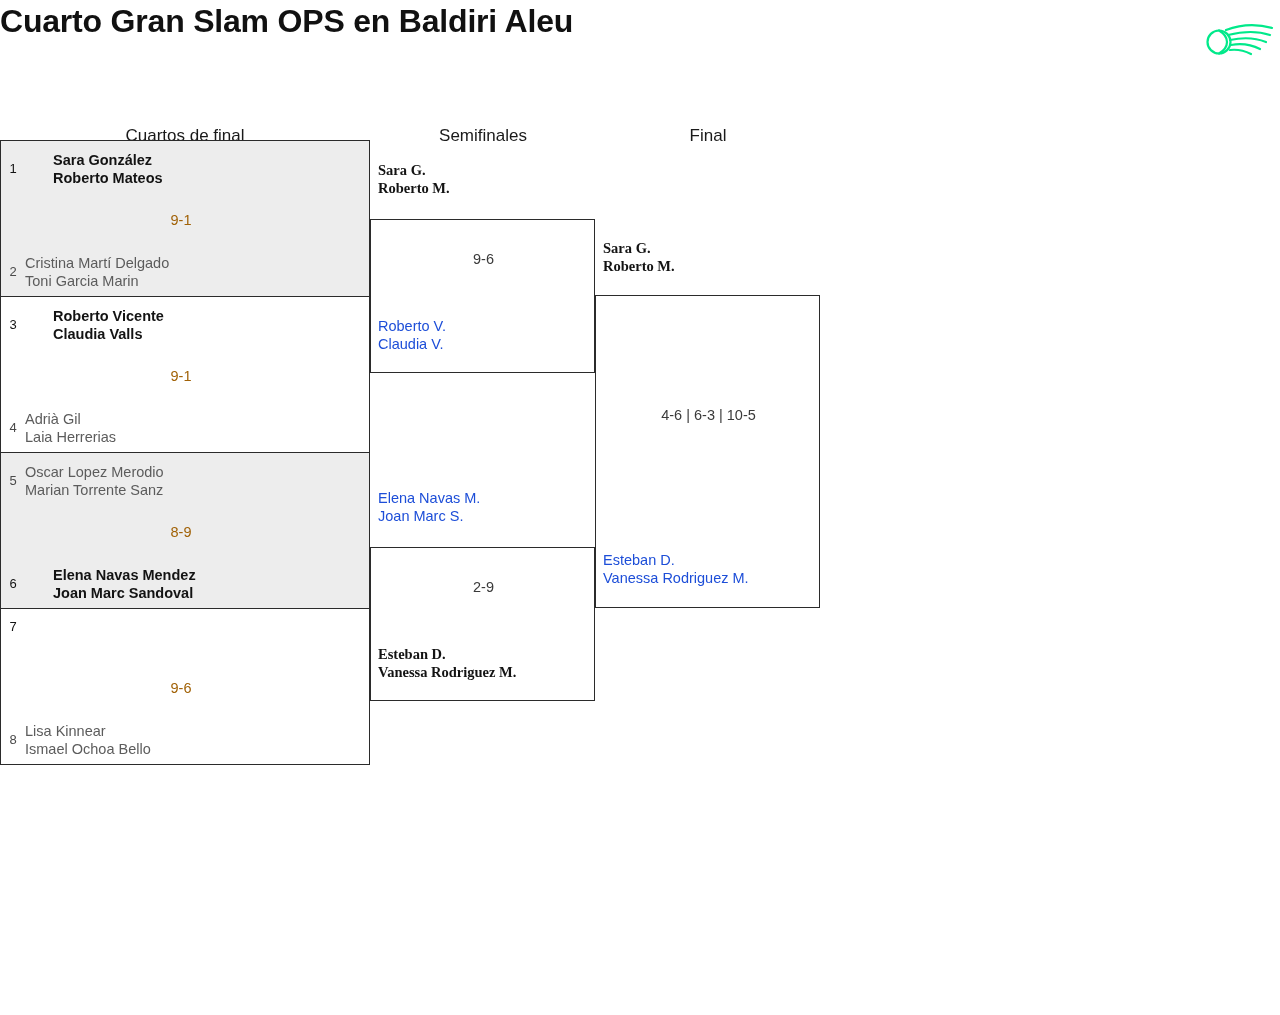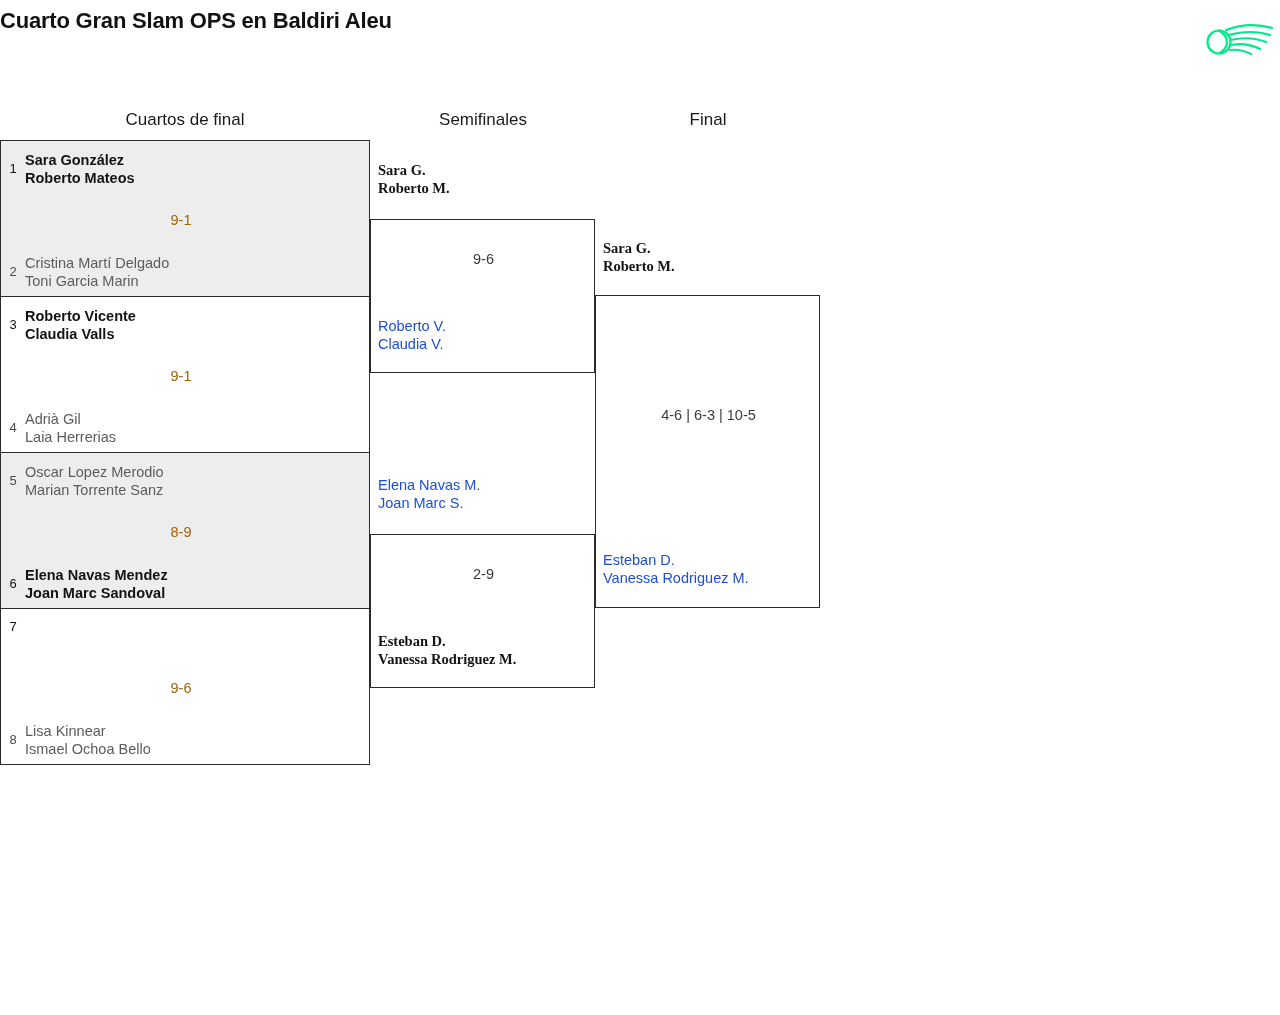--- a/index.html
+++ b/index.html
@@ -16,21 +16,21 @@
   #root { position: relative; width: 1280px; height: 1015px; }
 
   
   .title-block {
     position: absolute;
     left: 0px;
     top: 6px;
     width: 900px;
   }
   .title-line {
-    font-size: 22px;
+    font-size: 32px;
     font-weight: 700;
     line-height: 30px;
     color: #111111;
     letter-spacing: -0.2px;
     white-space: nowrap;
   }
 
   
   .logo {
     position: absolute;
@@ -42,20 +42,21 @@
 
   
   .round-header {
     position: absolute;
     font-size: 17px;
     font-weight: 400;
     color: #1a1a1a;
     text-align: center;
     line-height: 20px;
     white-space: nowrap;
+    margin-top: 16px;
   }
   .rh-qf   { left: 60px;  top: 110px; width: 250px; }
   .rh-sf   { left: 373px; top: 110px; width: 220px; }
   .rh-fin  { left: 600px; top: 110px; width: 216px; }
 
   
   .qf-block {
     position: absolute;
     left: 0px;
     width: 370px;
@@ -91,21 +92,21 @@
     font-size: 13px;
     color: #2b2b2b;
     line-height: 16px;
   }
   .names {
     font-size: 14.5px;
     line-height: 18px;
   }
   .names .nm { display: block; white-space: nowrap; }
 
-  .winner .names { color: #131313; font-weight: 700; }
+  .winner .names { color: #131313; font-weight: 700; margin-left: 28px; }
   .winner .seed  { color: #131313; }
   .loser  .names { color: #5c5c5c; font-weight: 400; }
   .loser  .seed  { color: #4a4a4a; }
 
   .qf-score {
     position: absolute;
     left: 0px;
     top: 70px;
     width: 360px;
     text-align: center;
@@ -117,21 +118,21 @@
   
   .sf-box {
     position: absolute;
     left: 370px;
     width: 225px;
     height: 154px;
     border: 1px solid #2b2b2b;
     background: #ffffff;
   }
   .sf1 { top: 219px; }
-  .sf2 { top: 534px; }
+  .sf2 { top: 547px; }
 
   .sf-score {
     position: absolute;
     left: 0px;
     top: 30px;
     width: 225px;
     text-align: center;
     font-size: 14.5px;
     color: #3a3a3a;
     line-height: 18px;

